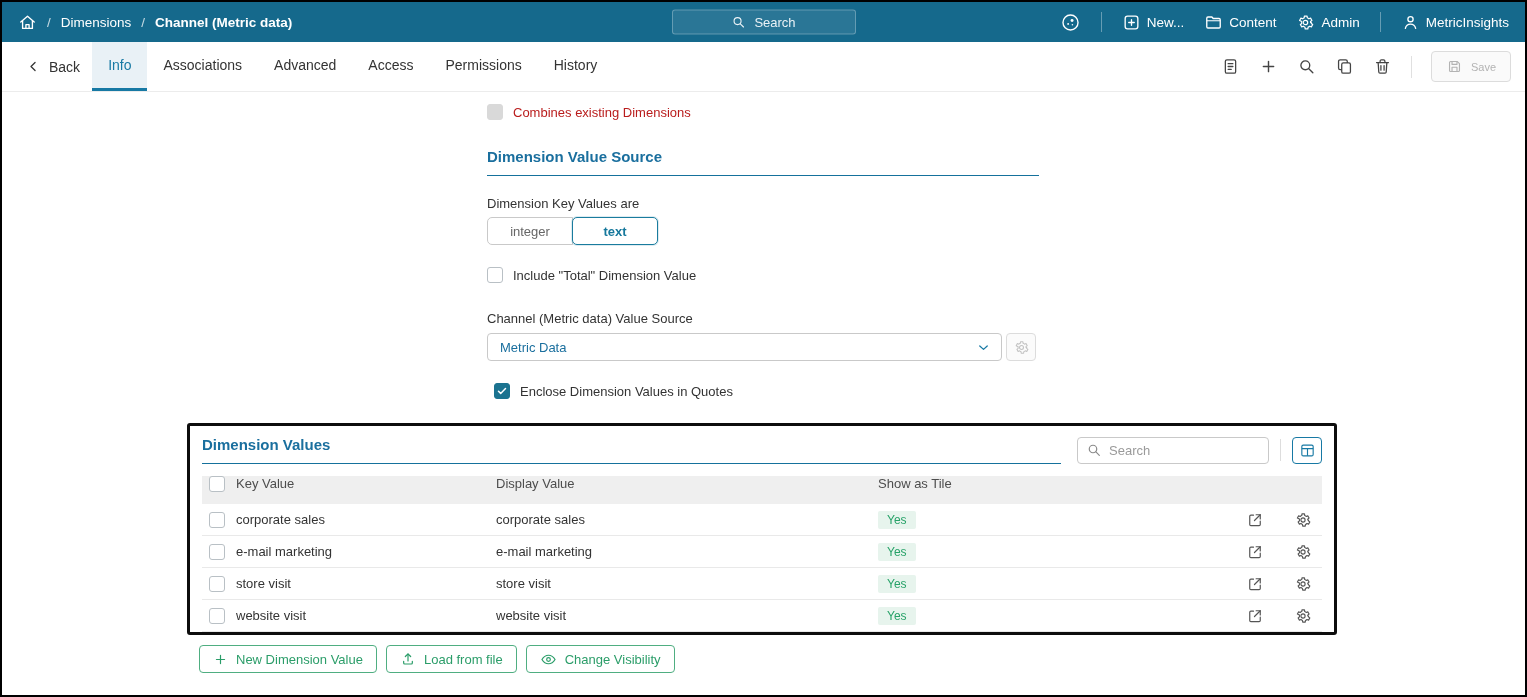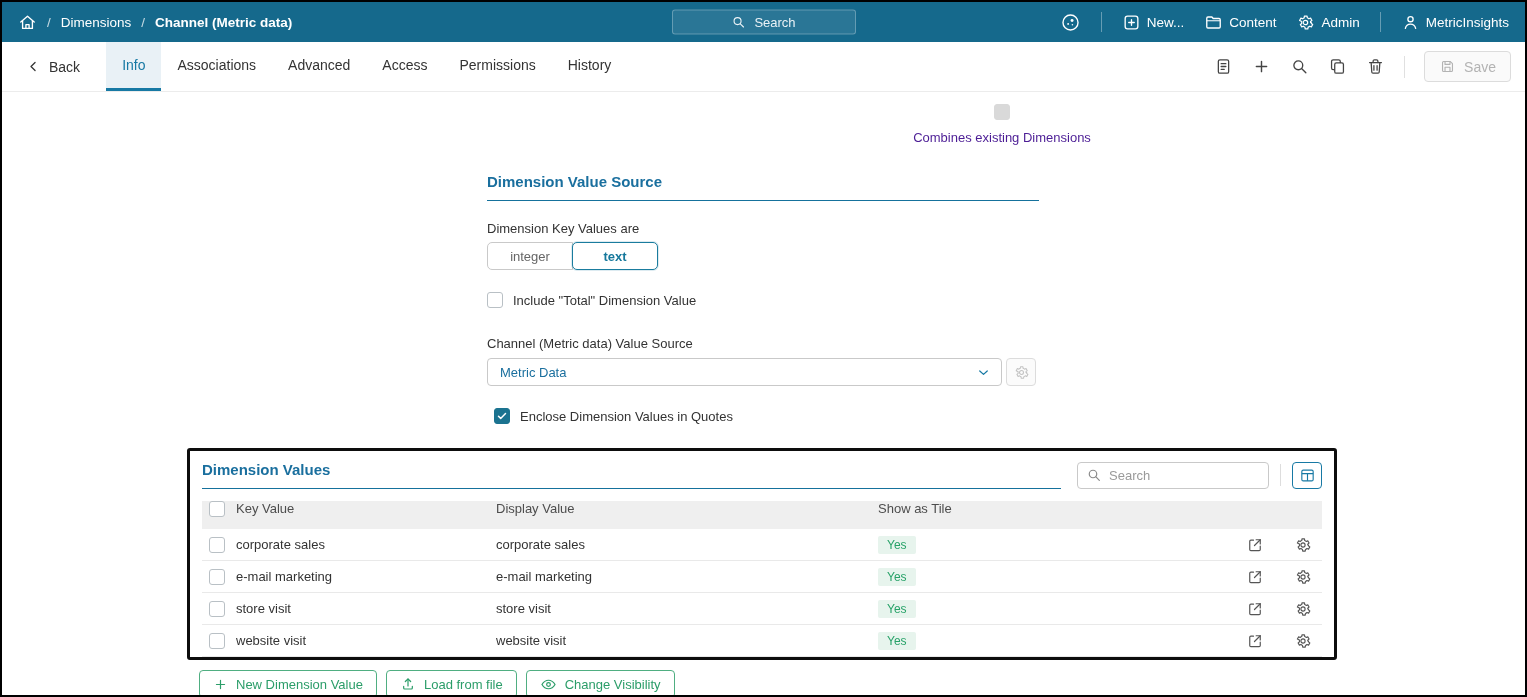--- a/index.html
+++ b/index.html
@@ -17,38 +17,38 @@
   .hdr-search { position: absolute; left: 50%; top: 50%; transform: translate(-50%,-50%);
     width: 184px; height: 25px; background: rgba(255,255,255,.09); border: 1px solid rgba(255,255,255,.28);
     border-radius: 3px; display: flex; align-items: center; justify-content: center; gap: 8px;
     color: #eaf2f6; font-size: 13px; cursor: pointer; }
   .hdr-right { margin-left: auto; display: flex; align-items: center; gap: 20px; font-size: 13.5px; }
   .hdr-item { display: flex; align-items: center; gap: 6px; cursor: pointer; color: #fff; }
   .hdr-divider { width: 1px; height: 20px; background: rgba(255,255,255,.35); }
 
   
   .toolbar { height: 50px; display: flex; align-items: stretch; border-bottom: 1px solid #ececec; padding: 0 14px 0 24px; background: #fff; }
-  .back-btn { display: flex; align-items: center; gap: 8px; font-size: 14px; color: #333; cursor: pointer; margin-right: 26px; }
+  .back-btn { display: flex; align-items: center; gap: 8px; font-size: 14px; color: #333; cursor: pointer; margin-right: 12px; }
   .tabs { display: flex; align-items: stretch; }
   .tab { display: flex; align-items: center; padding: 12px 16px; font-size: 14px; color: #333; cursor: pointer; border-bottom: 3px solid transparent; }
   .tab.active { background: #e9f1f6; color: #1779a4; border-bottom-color: #1779a4; }
   .tb-right { margin-left: auto; display: flex; align-items: center; gap: 19px; color: #444; }
   .tb-icon { cursor: pointer; color: #444; }
   .tb-divider { width: 1px; height: 22px; background: #e0e0e0; }
   .save-btn { display: flex; align-items: center; gap: 8px; padding: 6px 14px; border: 1px solid #dcdcdc; background: #fafafa;
-    color: #b3b3b3; border-radius: 4px; font-size: 14px; cursor: default; }
+    color: #b3b3b3; border-radius: 4px; font-size: 11px; cursor: default; }
 
   
   .content { padding-top: 6px; font-size: 13px; color: #333; }
   .chk-row { display: flex; align-items: center; gap: 10px; }
   .checkbox { width: 16px; height: 16px; border-radius: 3px; border: 1px solid #b9c0c5; background: #fff; flex: none; display:flex; align-items:center; justify-content:center; cursor: pointer; }
   .checkbox.disabled { background: #d9d9d9; border-color: #d9d9d9; cursor: default; }
   .checkbox.checked { background: #1b7390; border-color: #1b7390; }
 
-  .row-combines { margin: 6px 8px 0 485px; color: #4c1d95; flex-direction: column; }
+  .row-combines { margin: 6px 8px 0 485px; color: #b91c1c; }
   .section-head { margin: 28px 0 0 485px; width: 552px; padding-bottom: 10px; border-bottom: 1px solid #15719c; }
   .section-head h2, .panel-title h2 { font-size: 15px; color: #1a6f9e; font-weight: bold; }
   .lbl { color: #333; }
   .lbl-keyvalues { margin: 20px 0 6px 485px; }
   .toggle { margin-left: 485px; display: flex; }
   .toggle-btn { width: 86px; height: 28px; background: #fff; border: 1px solid #c9c9c9; color: #666; font-size: 13px;
     display: flex; align-items: center; justify-content: center; cursor: pointer; font-family: inherit; }
   .toggle-btn:first-child { border-radius: 5px 0 0 5px; }
   .toggle-btn:last-child { border-radius: 0 5px 5px 0; margin-left: -1px; }
   .toggle-btn.selected { border: 1px solid #1a7c9e; color: #16789c; font-weight: bold; border-radius: 5px; z-index: 1; box-shadow: 0 0 0 1px rgba(26,124,158,.15); }

